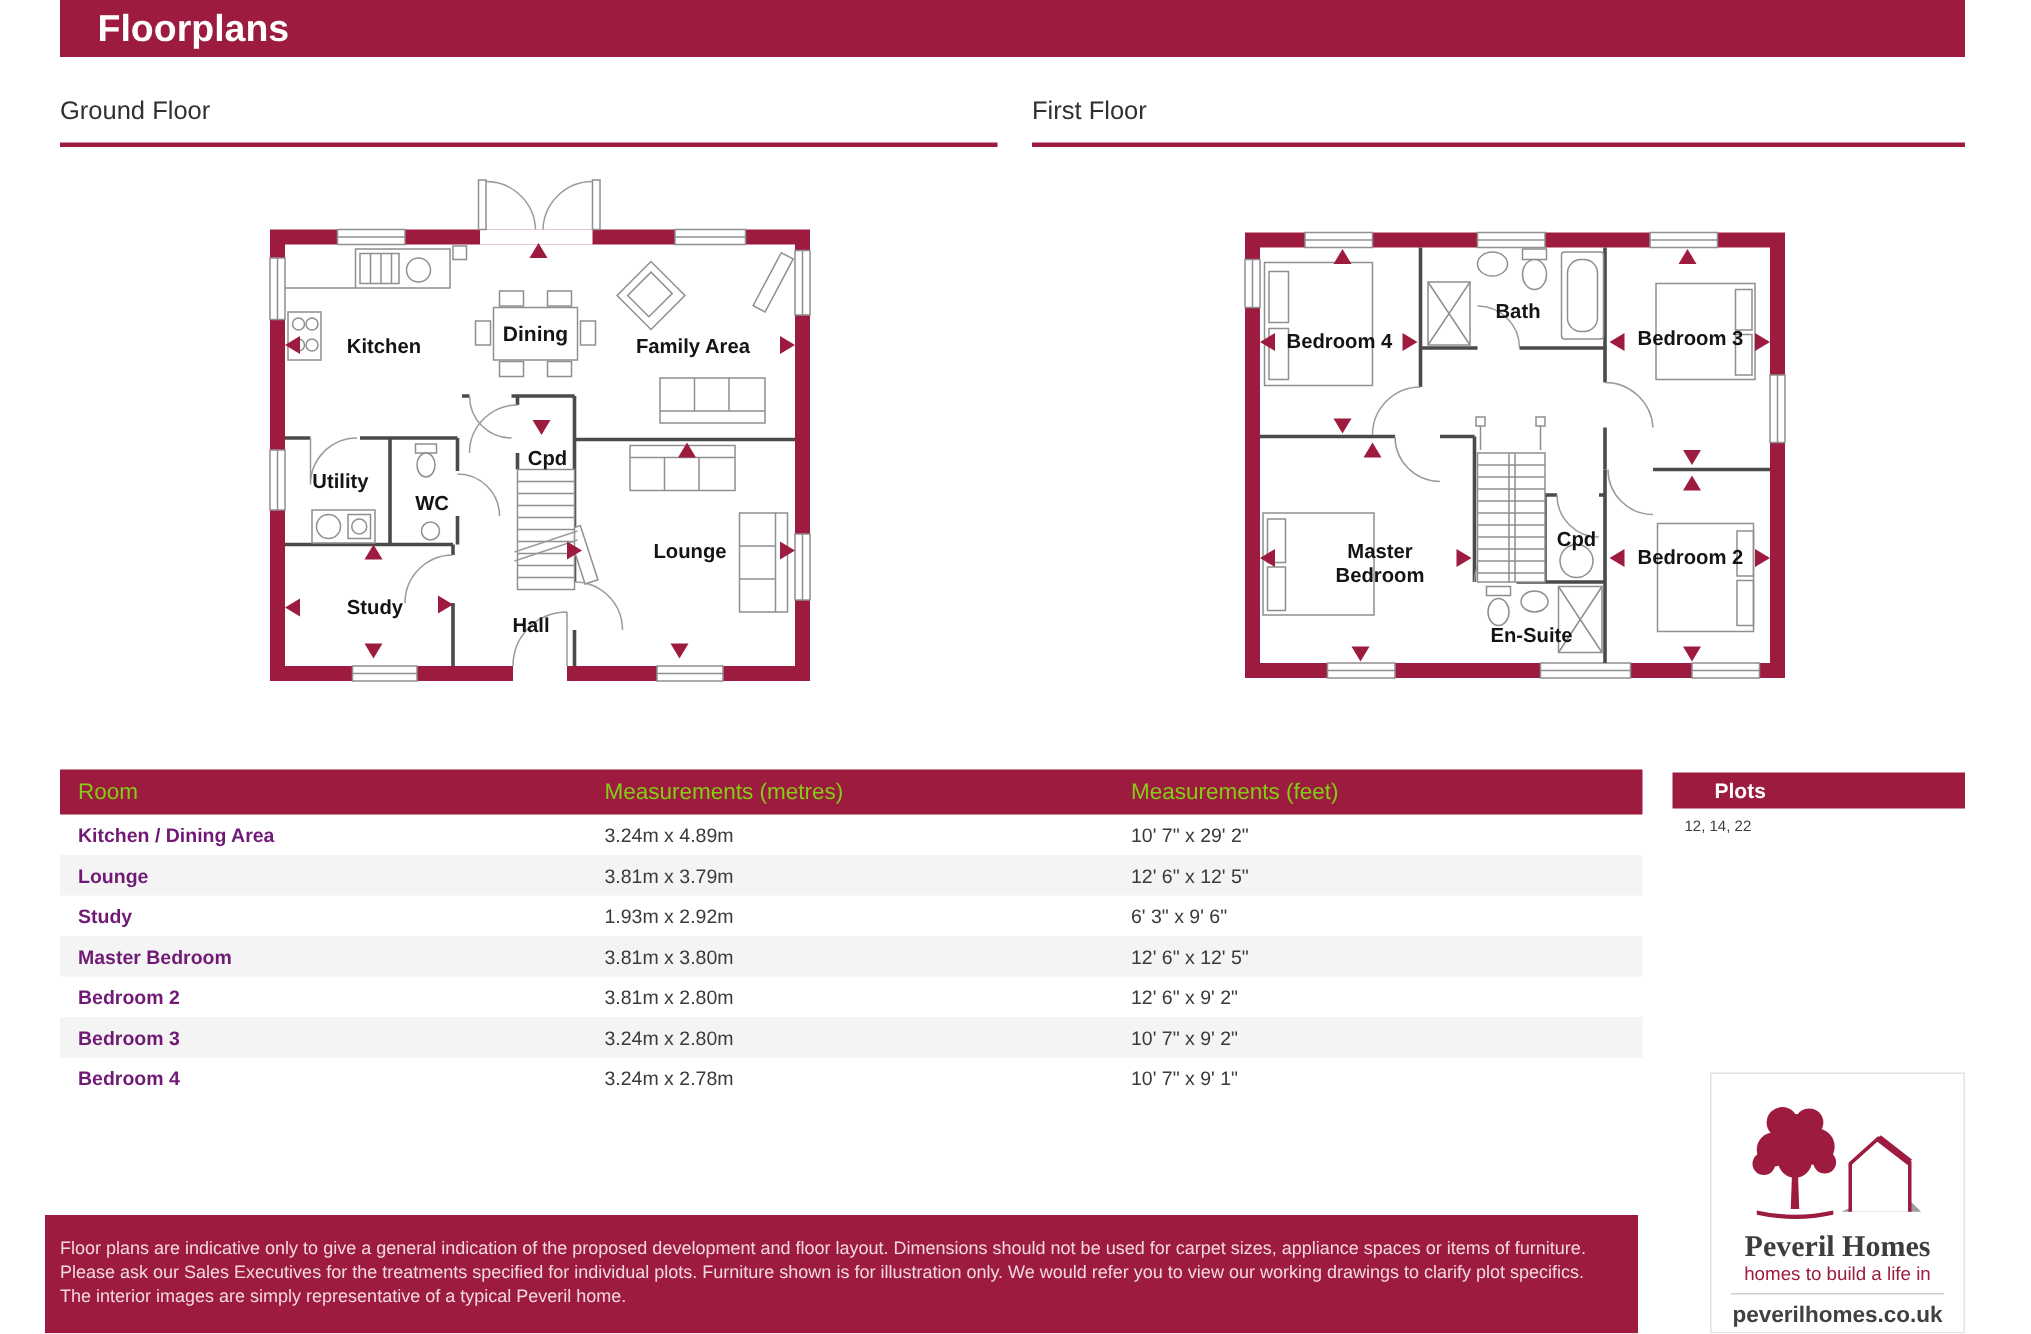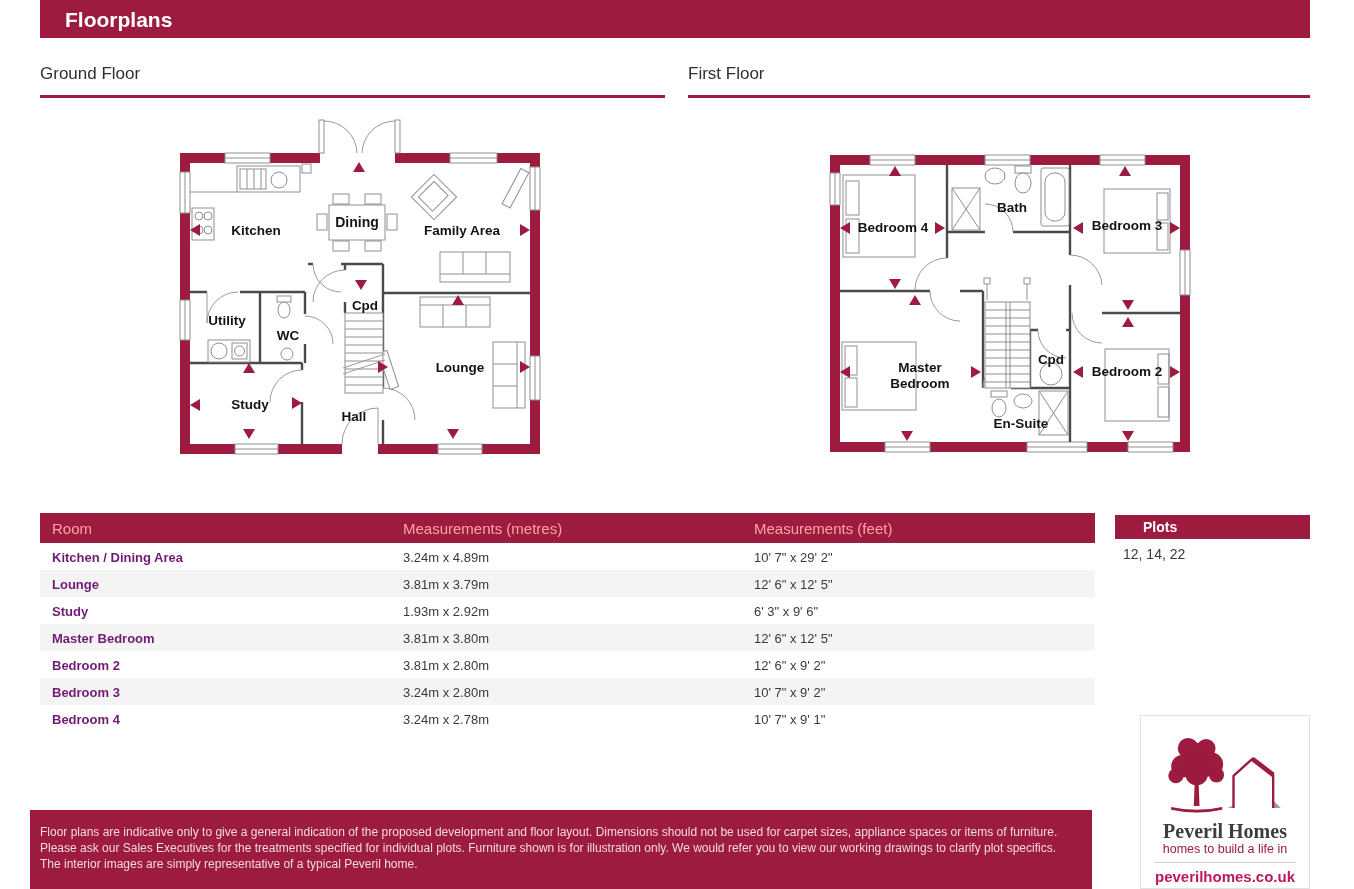--- a/index.html
+++ b/index.html
@@ -1,57 +1,57 @@
 <!DOCTYPE html>
 <html><head>
 <meta charset="utf-8">
 <style>
   html,body{margin:0;padding:0;background:#fff;}
   #page{position:relative;width:1354px;height:889px;background:#fff;overflow:hidden;
         font-family:"Liberation Sans",sans-serif;}
   .abs{position:absolute;}
   .titlebar{left:40px;top:0;width:1270px;height:38px;background:#9C1B3E;color:#fff;
-            font-size:21px;font-weight:600;line-height:39px;padding-left:25px;box-sizing:border-box;}
+            font-size:25px;font-weight:600;line-height:39px;padding-left:25px;box-sizing:border-box;}
   .secHead{font-size:17px;color:#303030;font-weight:400;}
   .rule{height:3px;background:#9C1B3E;}
   
   .wall{fill:#9C1B3E;fill-rule:evenodd;}
   .iw{stroke:#4a4a4a;stroke-width:2.4;fill:none;}
   .winr{fill:#ffffff;stroke:#8f8f8f;stroke-width:1;}
   .wino{fill:#ffffff;}
   .winl{stroke:#8f8f8f;stroke-width:1;}
   .furn{fill:#ffffff;stroke:#8f8f8f;stroke-width:1;}
   .fln{fill:none;stroke:#8f8f8f;stroke-width:1;}
   .arc{fill:none;stroke:#9a9a9a;stroke-width:1;}
   .tri{fill:#9C1B3E;}
   .rlabel{font-family:"Liberation Sans",sans-serif;font-size:13.5px;font-weight:bold;
           fill:#141414;text-anchor:middle;}
   
   .tbl{left:40px;top:513px;width:1055px;}
   .trow{position:relative;height:27px;width:1055px;font-size:13px;color:#3a3a3a;}
   .trow.alt{background:#F4F4F4;}
-  .thead{position:relative;height:30px;width:1055px;background:#9C1B3E;color:#fca5a5;font-size:15px;}
+  .thead{position:relative;height:30px;width:1055px;background:#9C1B3E;color:#84cc16;font-size:15px;}
   .cell{position:absolute;top:50%;transform:translateY(-50%);white-space:nowrap;}
   .c1{left:12px;} .c2{left:363px;} .c3{left:714px;}
   .roomName{font-weight:bold;color:#701a75;}
   
   .plotsHead{left:1115px;top:515px;width:195px;height:24px;background:#9C1B3E;color:#fff;
              font-size:14px;font-weight:600;line-height:24px;padding-left:28px;box-sizing:border-box;}
-  .plotsVal{left:1123px;top:546px;font-size:14px;color:#3a3a3a;}
+  .plotsVal{left:1123px;top:546px;font-size:10px;color:#3a3a3a;}
   
   .footer{left:30px;top:810px;width:1062px;height:79px;background:#9C1B3E;box-sizing:border-box;
           padding:15px 0 0 10px;}
   .footer div{font-size:12px;line-height:15.8px;color:#F2D8E0;white-space:nowrap;}
   
   .logoBox{left:1140px;top:715px;width:170px;height:174px;background:#fff;box-sizing:border-box;
            border:1px solid #E2E2E2;text-align:center;z-index:5;}
   .logoName{font-size:20px;font-weight:bold;color:#3d3d3d;line-height:20px;margin-top:-2px;font-family:Liberation Serif, serif;}
   .logoTag{font-size:12.5px;color:#9C1B3E;margin-top:1px;}
   .logoDiv{height:1px;background:#cfcfcf;margin:6px 13px 5px 13px;}
-  .logoSite{font-size:15px;font-weight:bold;color:#be185d;}
+  .logoSite{font-size:15px;font-weight:bold;color:#404040;}
 </style>
 </head>
 <body>
 
 <div id="page">
 
   <div class="abs titlebar">
     <span>Floorplans</span>
   </div>
 

